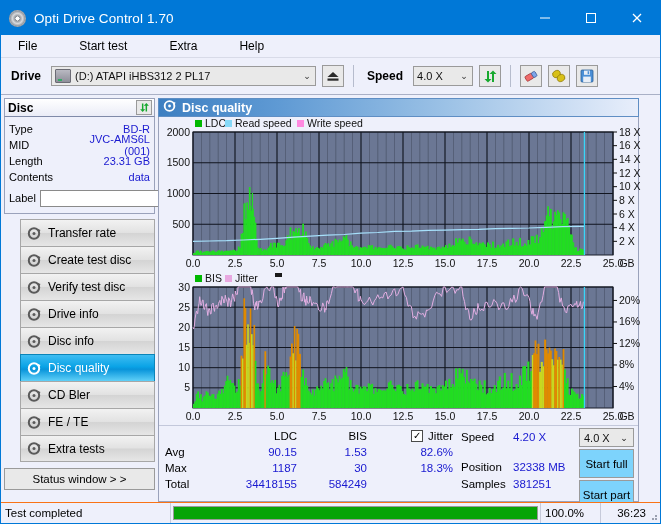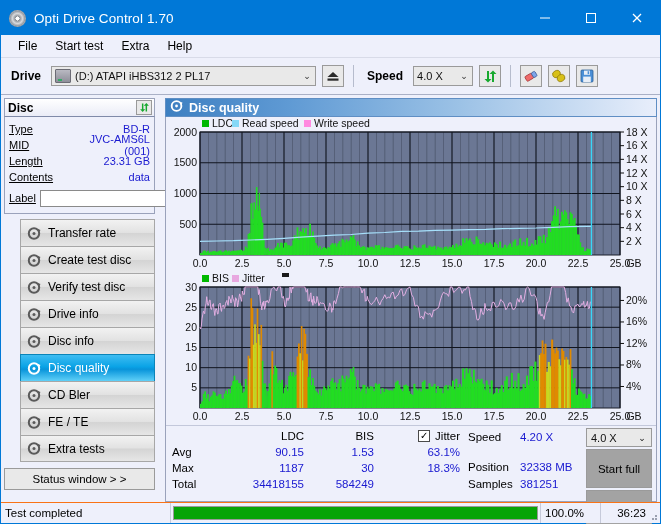--- a/index.html
+++ b/index.html
@@ -27,21 +27,21 @@
     box-shadow:inset 0 0 1px #555;flex:none;
   }
   .title-text{color:#fff;font-size:13.5px;letter-spacing:.1px;}
   .win-controls{position:absolute;right:0;top:0;height:34px;display:flex;}
   .wbtn{width:46px;height:34px;display:flex;align-items:center;justify-content:center;color:#fff;font-size:13px;}
   .wbtn.close{font-size:15px;}
   .wbtn svg{display:block;}
   
   .menubar{
     height:22px;min-height:22px;background:#eef0fb;display:flex;align-items:center;
-    padding-left:8px;border-bottom:1px solid #d8dbe8;
+    padding-left:8px;border-bottom:1px solid #d8dbe8;gap:24px;
   }
   .menuitem{padding:2px 9px;font-size:12px;color:#000;}
   
   .toolbar{
     height:36px;min-height:36px;background:#eef0fb;display:flex;align-items:center;
     padding:0 6px;gap:6px;border-bottom:1px solid #a9b0c6;
   }
   .tb-label{font-size:12px;font-weight:bold;color:#000;padding:0 4px;}
   .combo{
     height:20px;background:#e9e9e9;border:1px solid #9a9a9a;
@@ -63,40 +63,40 @@
   .toolbtn{
     width:22px;height:22px;border:1px solid #9a9a9a;background:#e9e9e9;
     display:flex;align-items:center;justify-content:center;box-sizing:border-box;
   }
   .sep{width:1px;height:22px;background:#b6bccd;margin:0 3px;}
   .eject{
     width:22px;height:22px;border:1px solid #9a9a9a;background:#e9e9e9;
     display:flex;align-items:center;justify-content:center;box-sizing:border-box;
   }
   
-  .body{flex:1;display:flex;min-height:0;padding:3px 3px 0 3px;box-sizing:border-box;gap:10px;}
+  .body{flex:1;display:flex;min-height:0;padding:3px 21px 0 3px;box-sizing:border-box;gap:3px;}
   
   .sidebar{width:151px;min-width:151px;display:flex;flex-direction:column;}
   .panel-head{
     height:19px;background:linear-gradient(#ffffff,#eaecf7);
     border:1px solid #9aa2bb;border-bottom:1px solid #7f8aa8;
     display:flex;align-items:center;padding:0 3px;box-sizing:border-box;
     font-weight:bold;font-size:12px;color:#000;position:relative;
   }
   .panel-head .hbtn{
     position:absolute;right:2px;top:1px;width:16px;height:15px;
     border:1px solid #9a9a9a;background:#e9e9e9;display:flex;align-items:center;justify-content:center;
     box-sizing:border-box;
   }
   .disc-panel{
     border:1px solid #9aa2bb;border-top:none;background:#eef0fb;
     padding:4px 4px 4px 4px;box-sizing:border-box;
   }
   .disc-row{display:flex;align-items:center;height:16px;font-size:11px;}
-  .disc-key{color:#000;width:58px;text-decoration:underline;}
+  .disc-key{color:#000;width:58px;}
   .disc-val{color:#1919d0;margin-left:auto;text-align:right;}
   .label-row{display:flex;align-items:center;height:22px;margin-top:2px;}
   .label-input{
     flex:1;height:17px;background:#fff;border:1px solid #8a8a8a;margin-left:4px;margin-right:3px;
     box-sizing:border-box;
   }
   .cdbtn{
     width:20px;height:20px;border:1px solid #9a9a9a;background:#e9e9e9;
     display:flex;align-items:center;justify-content:center;box-sizing:border-box;flex:none;
   }
@@ -160,21 +160,21 @@
   .sr-left{width:118px;}
   .sr-row{display:flex;height:17px;align-items:center;font-size:11.5px;}
   .sr-k{width:52px;color:#000;}
   .sr-v{color:#1919d0;}
   .sr-btns{flex:1;display:flex;flex-direction:column;gap:2px;padding-right:4px;}
   .sel-combo{
     height:19px;background:#e9e9e9;border:1px solid #9a9a9a;display:flex;align-items:center;
     font-size:11px;color:#111;padding-left:4px;box-sizing:border-box;
   }
   .actbtn{
-    height:39px;border:1px solid #9a9a9a;background:#a3a3a3;
+    height:29px;border:1px solid #9a9a9a;background:#7dd3fc;
     display:flex;align-items:center;justify-content:center;font-size:11.5px;color:#000;
     box-sizing:border-box;
   }
   
   .statusbar{
     height:20px;min-height:20px;display:flex;align-items:center;
     background:#eef0fb;border-top:1px solid #f97316;font-size:11.5px;
   }
   .sb-cell{
     height:20px;display:flex;align-items:center;padding:0 4px;box-sizing:border-box;
@@ -1178,21 +1178,21 @@
               <span class="s-bis s-head">BIS</span>
               <span class="chk-wrap">
                 <span class="chk">✓</span>
                 <span>Jitter</span>
               </span>
             </div>
             <div class="srow">
               <span class="s-lbl">Avg</span>
               <span class="s-ldc">90.15</span>
               <span class="s-bis">1.53</span>
-              <span class="s-jit">63.1%</span>
+              <span class="s-jit">82.6%</span>
             </div>
             <div class="srow">
               <span class="s-lbl">Max</span>
               <span class="s-ldc">1187</span>
               <span class="s-bis">30</span>
               <span class="s-jit">18.3%</span>
             </div>
             <div class="srow">
               <span class="s-lbl">Total</span>
               <span class="s-ldc">34418155</span>

